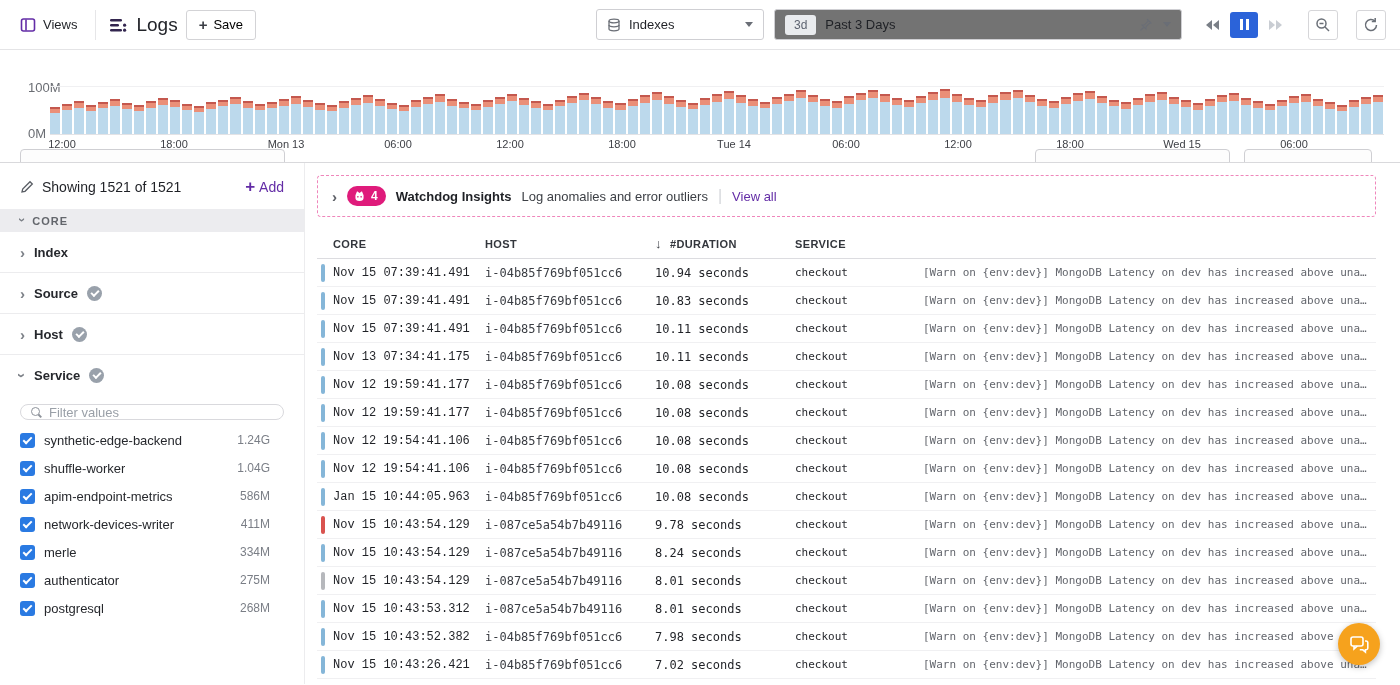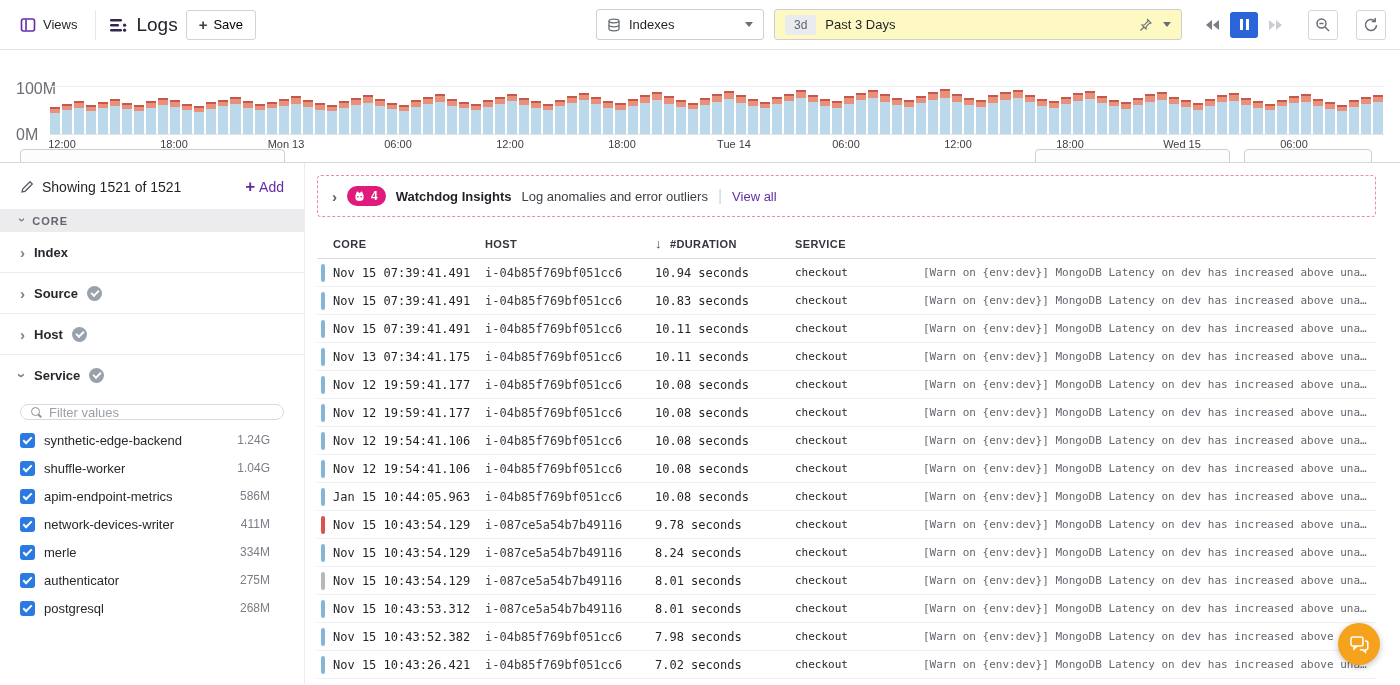--- a/index.html
+++ b/index.html
@@ -17,34 +17,34 @@
   .logs-title { font-size:19px; color:#22242a; }
   .save-btn { display:flex; align-items:center; gap:6px; border:1px solid #d3d3d6; border-radius:3px;
     height:30px; padding:0 12px; font-size:13px; background:#fff; cursor:pointer; }
   .plus-glyph { color:#3b3e45; font-size:15px; font-weight:bold; }
   .spacer { flex:1; }
   .select-box { display:flex; align-items:center; gap:8px; border:1px solid #cfcfd3; border-radius:3px;
     height:31px; padding:0 10px; font-size:13px; background:#fff; width:168px; cursor:pointer; }
   .caret { width:0; height:0; border-left:4px solid transparent; border-right:4px solid transparent;
     border-top:5px solid #6a6e76; margin-left:auto; }
   .timepicker { display:flex; align-items:center; gap:9px; border:1px solid #cfcfd3; border-radius:3px;
-    height:31px; padding:0 10px; font-size:13px; background:#fef9c3; width:408px; cursor:pointer; }
+    height:31px; padding:0 10px; font-size:13px; background:#737373; width:408px; cursor:pointer; }
   .range-chip { background:#e9ebee; color:#5d6370; border-radius:3px; font-size:12px; padding:3px 9px; }
   .playback { display:flex; align-items:center; gap:4px; margin-left:6px; }
   .pb-btn { width:28px; height:26px; display:flex; align-items:center; justify-content:center;
     border-radius:3px; cursor:pointer; background:transparent; border:none; }
   .pb-btn.active { background:#2b63d9; }
   .pause-bars { display:flex; gap:3px; }
   .pause-bars i { display:block; width:3px; height:11px; background:#fff; }
   .sq-btn { width:30px; height:30px; border:1px solid #d6d6d9; border-radius:3px; background:#fff;
     display:flex; align-items:center; justify-content:center; cursor:pointer; margin-left:8px; }
 
   
   .chart-section { height:113px; position:relative; border-bottom:1px solid #d9d9dc; background:#fff; overflow:hidden; }
-  .y-label { position:absolute; left:16px; font-size:16px; color:#6a6d73; }
+  .y-label { position:absolute; left:28px; font-size:13px; color:#6a6d73; }
   .y-top { top:30px; } .y-bottom { top:76px; }
   .gridline { position:absolute; left:50px; right:16px; top:36px; height:1px; background:#f0f0f2; }
   .baseline { position:absolute; left:50px; right:16px; top:84px; height:1px; background:#e3e3e6; }
   .plot { position:absolute; left:50px; right:16px; top:38px; height:46px; display:flex;
     align-items:flex-end; gap:2px; }
   .bar { flex:1; display:flex; flex-direction:column; justify-content:flex-end; cursor:pointer; }
   .seg-top { height:2px; background:#c4584e; }
   .seg-err { background:#ea8f78; }
   .seg-info { background:#bcd9ec; }
   .x-ticks { position:absolute; left:0; top:88px; height:16px; width:100%; }
@@ -105,21 +105,21 @@
     letter-spacing:.4px; }
   .sort-arrow { color:#3c3f45; font-size:13px; margin-right:8px; font-weight:normal; }
   .dur-head { display:flex; align-items:center; }
   .lt-row { display:grid; grid-template-columns:16px 152px 170px 140px 128px 1fr; align-items:center;
     height:28px; border-bottom:1px solid #f0f0f2; cursor:pointer; }
   .strip { width:4px; height:18px; border-radius:2px; margin-left:4px; }
   .lvl-info { background:#85b6d8; }
   .lvl-error { background:#d9534f; }
   .lvl-gray { background:#b6b8bc; }
   .mono { font-family:"DejaVu Sans Mono", monospace; }
-  .c-date { font-size:12px; color:#1f2126; }
+  .c-date { font-size:12px; color:#1f2126;font-family:Liberation Mono, monospace; }
   .c-host { font-size:12px; color:#3a3d43; }
   .c-dur  { font-size:12px; color:#1f2126; }
   .c-svc  { font-size:11px; color:#26282d; }
   .c-content { font-size:11px; color:#63666d; white-space:nowrap; overflow:hidden; text-overflow:ellipsis; padding-right:4px; }
 
   
   .chat-fab { position:absolute; right:20px; bottom:20px; width:42px; height:42px; border-radius:50%;
     background:#f6a21d; box-shadow:0 2px 6px rgba(0,0,0,.25); display:flex; align-items:center;
     justify-content:center; cursor:pointer; z-index:6; }
 

